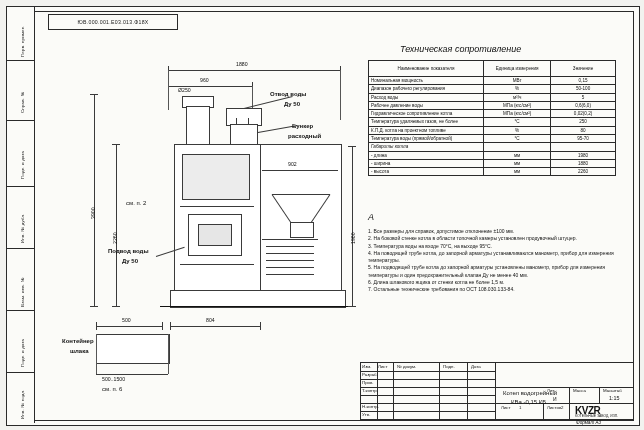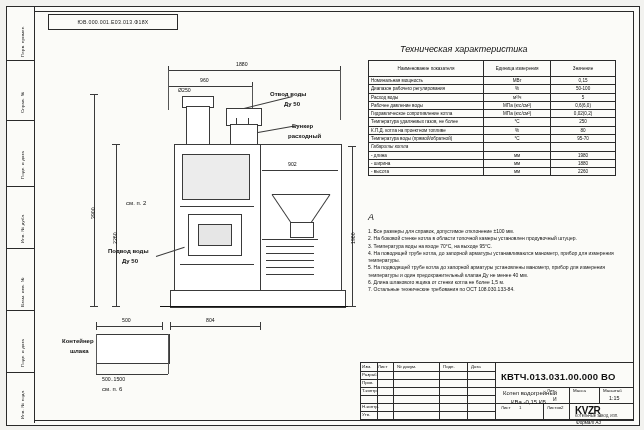--- a/index.html
+++ b/index.html
@@ -176,21 +176,21 @@
     <div class="lbl b" style="left:22px;top:304px;">Контейнер</div>
     <div class="lbl b" style="left:30px;top:314px;">шлака</div>
     <div class="lbl" style="left:62px;top:352px;">см. п. 6</div>
 
     <div class="ln" style="left:130px;top:292px;width:90px;height:1px;"></div>
     <div class="ln" style="left:130px;top:288px;width:1px;height:8px;"></div>
     <div class="ln" style="left:220px;top:288px;width:1px;height:8px;"></div>
     <div class="dim" style="left:166px;top:283px;">804</div>
   </div>
 
-  <div class="techTitle">Техническая характеристика</div>
+  <div class="techTitle">Техническая сопротивление</div>
   <div class="tech">
     <table class="t">
       <tbody>
           <tr>
         <th class="c1">Наименование показателя</th>
         <th class="c2">Единица измерения</th>
         <th class="c3">Значение</th>
       </tr>
       <tr>
             <td class="c1">Номинальная мощность</td>
@@ -296,21 +296,20 @@
     <div class="tbtxt" style="left:36px;top:1px;">№ докум.</div>
     <div class="tbtxt" style="left:82px;top:1px;">Подп.</div>
     <div class="tbtxt" style="left:110px;top:1px;">Дата</div>
 
     <div class="tbtxt" style="left:1px;top:9px;">Разраб.</div>
     <div class="tbtxt" style="left:1px;top:17px;">Пров.</div>
     <div class="tbtxt" style="left:1px;top:25px;">Т.контр.</div>
     <div class="tbtxt" style="left:1px;top:41px;">Н.контр.</div>
     <div class="tbtxt" style="left:1px;top:49px;">Утв.</div>
 
-    <div class="tbcode" style="left:140px;top:8px;">КВТЧ.013.031.00.000  ВО</div>
     <div class="tbname" style="left:142px;top:27px;">Котел водогрейный</div>
     <div class="tbname" style="left:150px;top:36px;">КВа -0,15 КБ</div>
 
     <div class="tbtxt" style="left:186px;top:25px;">Лит.</div>
     <div class="tbtxt" style="left:212px;top:25px;">Масса</div>
     <div class="tbtxt" style="left:242px;top:25px;">Масштаб</div>
     <div class="tbtxt" style="left:192px;top:33px;font-size:5px;">И</div>
     <div class="tbtxt" style="left:216px;top:33px;"></div>
     <div class="tbtxt" style="left:248px;top:32px;font-size:5.4px;">1:15</div>
 

